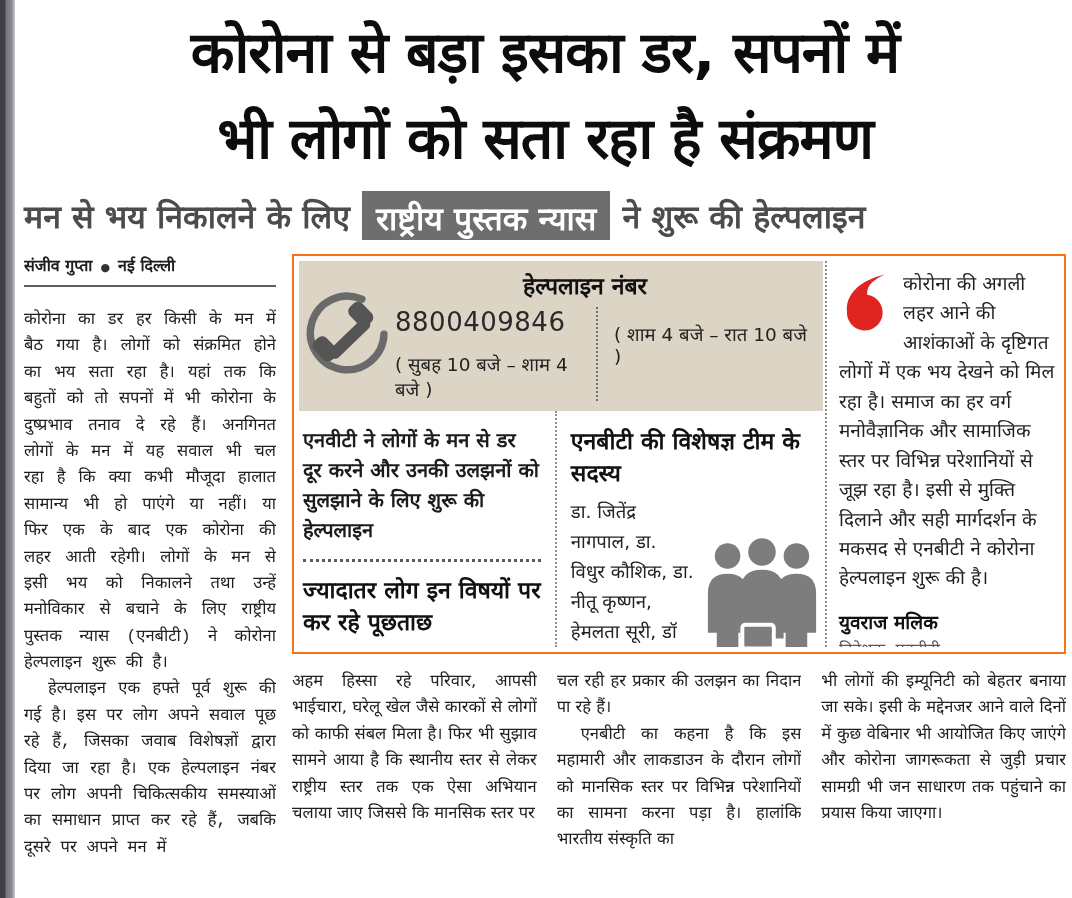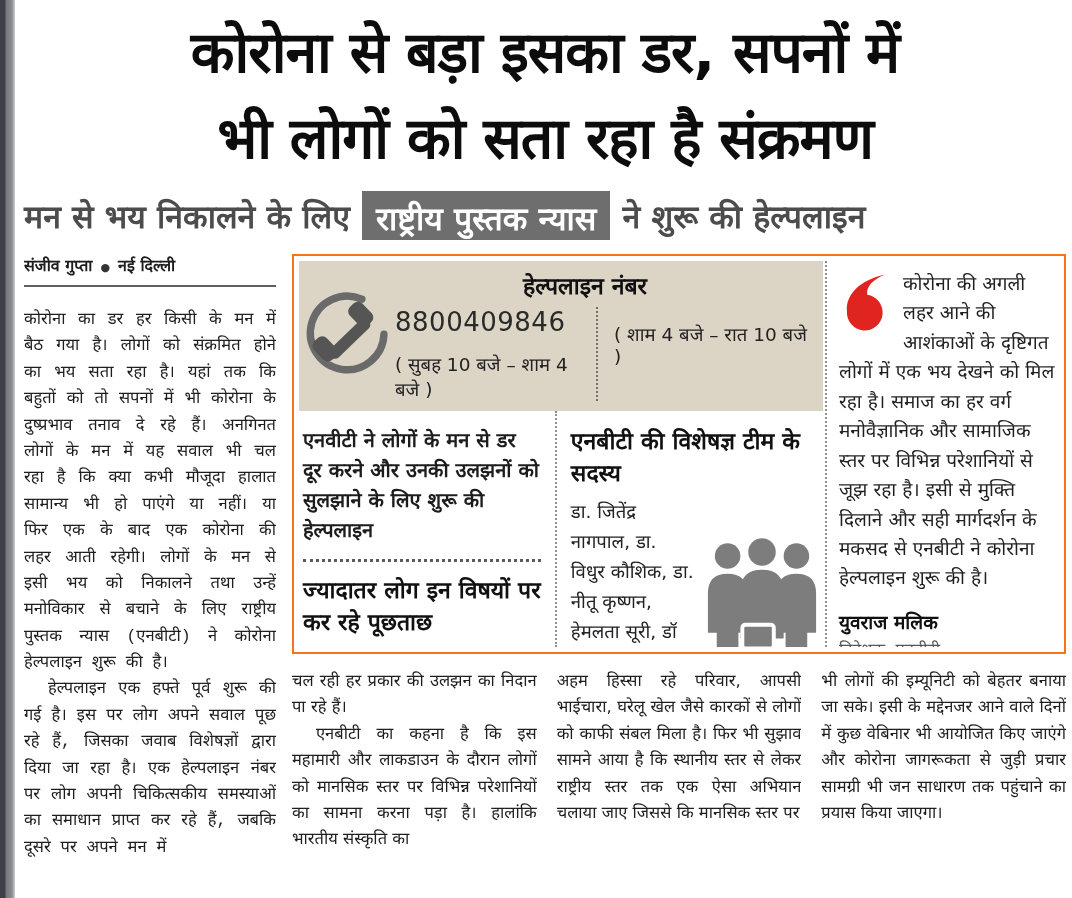--- a/index.html
+++ b/index.html
@@ -164,23 +164,23 @@
             </svg>
           </div>
           <div class="quote-text">कोरोना की अगली लहर आने की आशंकाओं के दृष्टिगत लोगों में एक भय देखने को मिल रहा है। समाज का हर वर्ग मनोवैज्ञानिक और सामाजिक स्तर पर विभिन्न परेशानियों से जूझ रहा है। इसी से मुक्ति दिलाने और सही मार्गदर्शन के मकसद से एनबीटी ने कोरोना हेल्पलाइन शुरू की है।</div>
           <div class="quote-author">युवराज मलिक</div>
           <div class="quote-designation">निदेशक, एनबीटी</div>
         </div>
 
       </div>
 
       <div class="bottom-row">
+        <div class="bottom-col">अहम हिस्सा रहे परिवार, आपसी भाईचारा, घरेलू खेल जैसे कारकों से लोगों को काफी संबल मिला है। फिर भी सुझाव सामने आया है कि स्थानीय स्तर से लेकर राष्ट्रीय स्तर तक एक ऐसा अभियान चलाया जाए जिससे कि मानसिक स्तर पर</div>
         <div class="bottom-col">
           <div>चल रही हर प्रकार की उलझन का निदान पा रहे हैं।</div>
           <div class="para-indent">एनबीटी का कहना है कि इस महामारी और लाकडाउन के दौरान लोगों को मानसिक स्तर पर विभिन्न परेशानियों का सामना करना पड़ा है। हालांकि भारतीय संस्कृति का</div>
         </div>
-        <div class="bottom-col">अहम हिस्सा रहे परिवार, आपसी भाईचारा, घरेलू खेल जैसे कारकों से लोगों को काफी संबल मिला है। फिर भी सुझाव सामने आया है कि स्थानीय स्तर से लेकर राष्ट्रीय स्तर तक एक ऐसा अभियान चलाया जाए जिससे कि मानसिक स्तर पर</div>
         <div class="bottom-col">भी लोगों की इम्यूनिटी को बेहतर बनाया जा सके। इसी के मद्देनजर आने वाले दिनों में कुछ वेबिनार भी आयोजित किए जाएंगे और कोरोना जागरूकता से जुड़ी प्रचार सामग्री भी जन साधारण तक पहुंचाने का प्रयास किया जाएगा।</div>
       </div>
 
     </div>
   </div>
 </div>
 
 </body></html>

